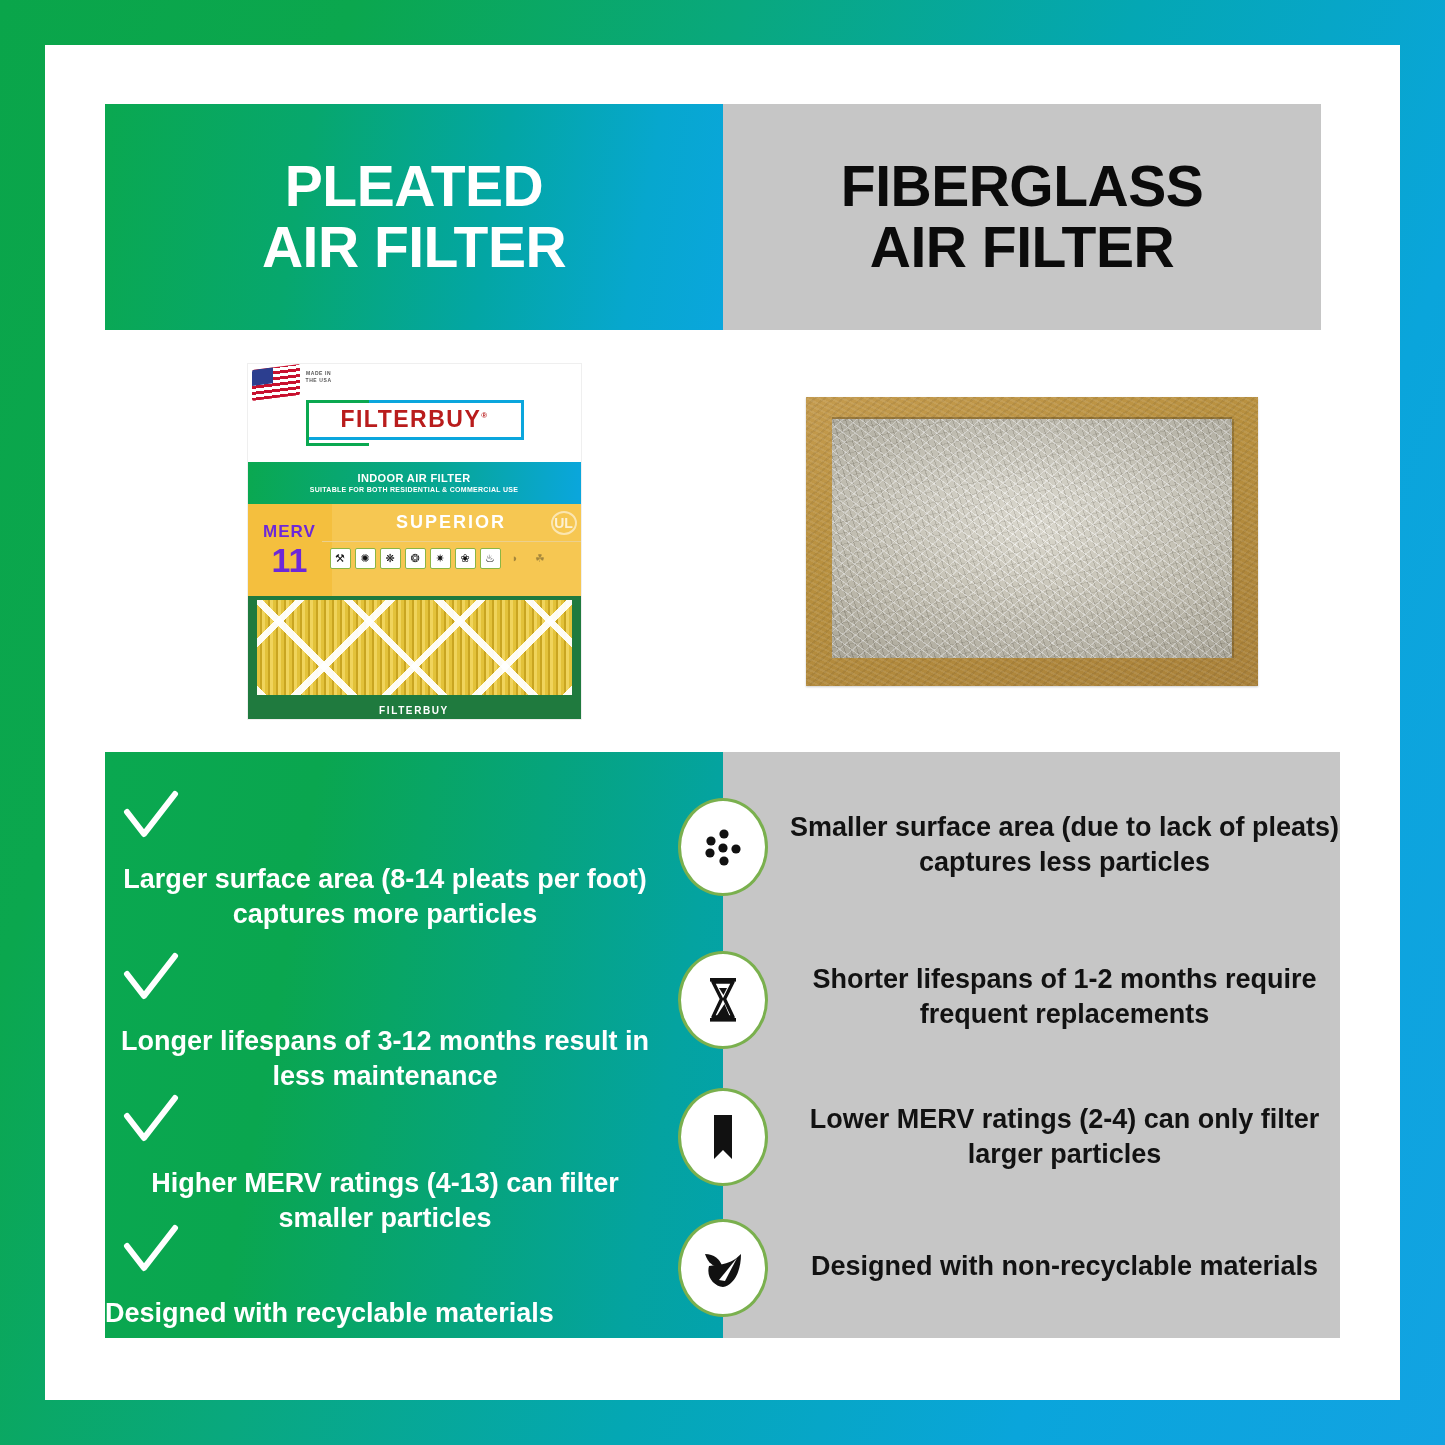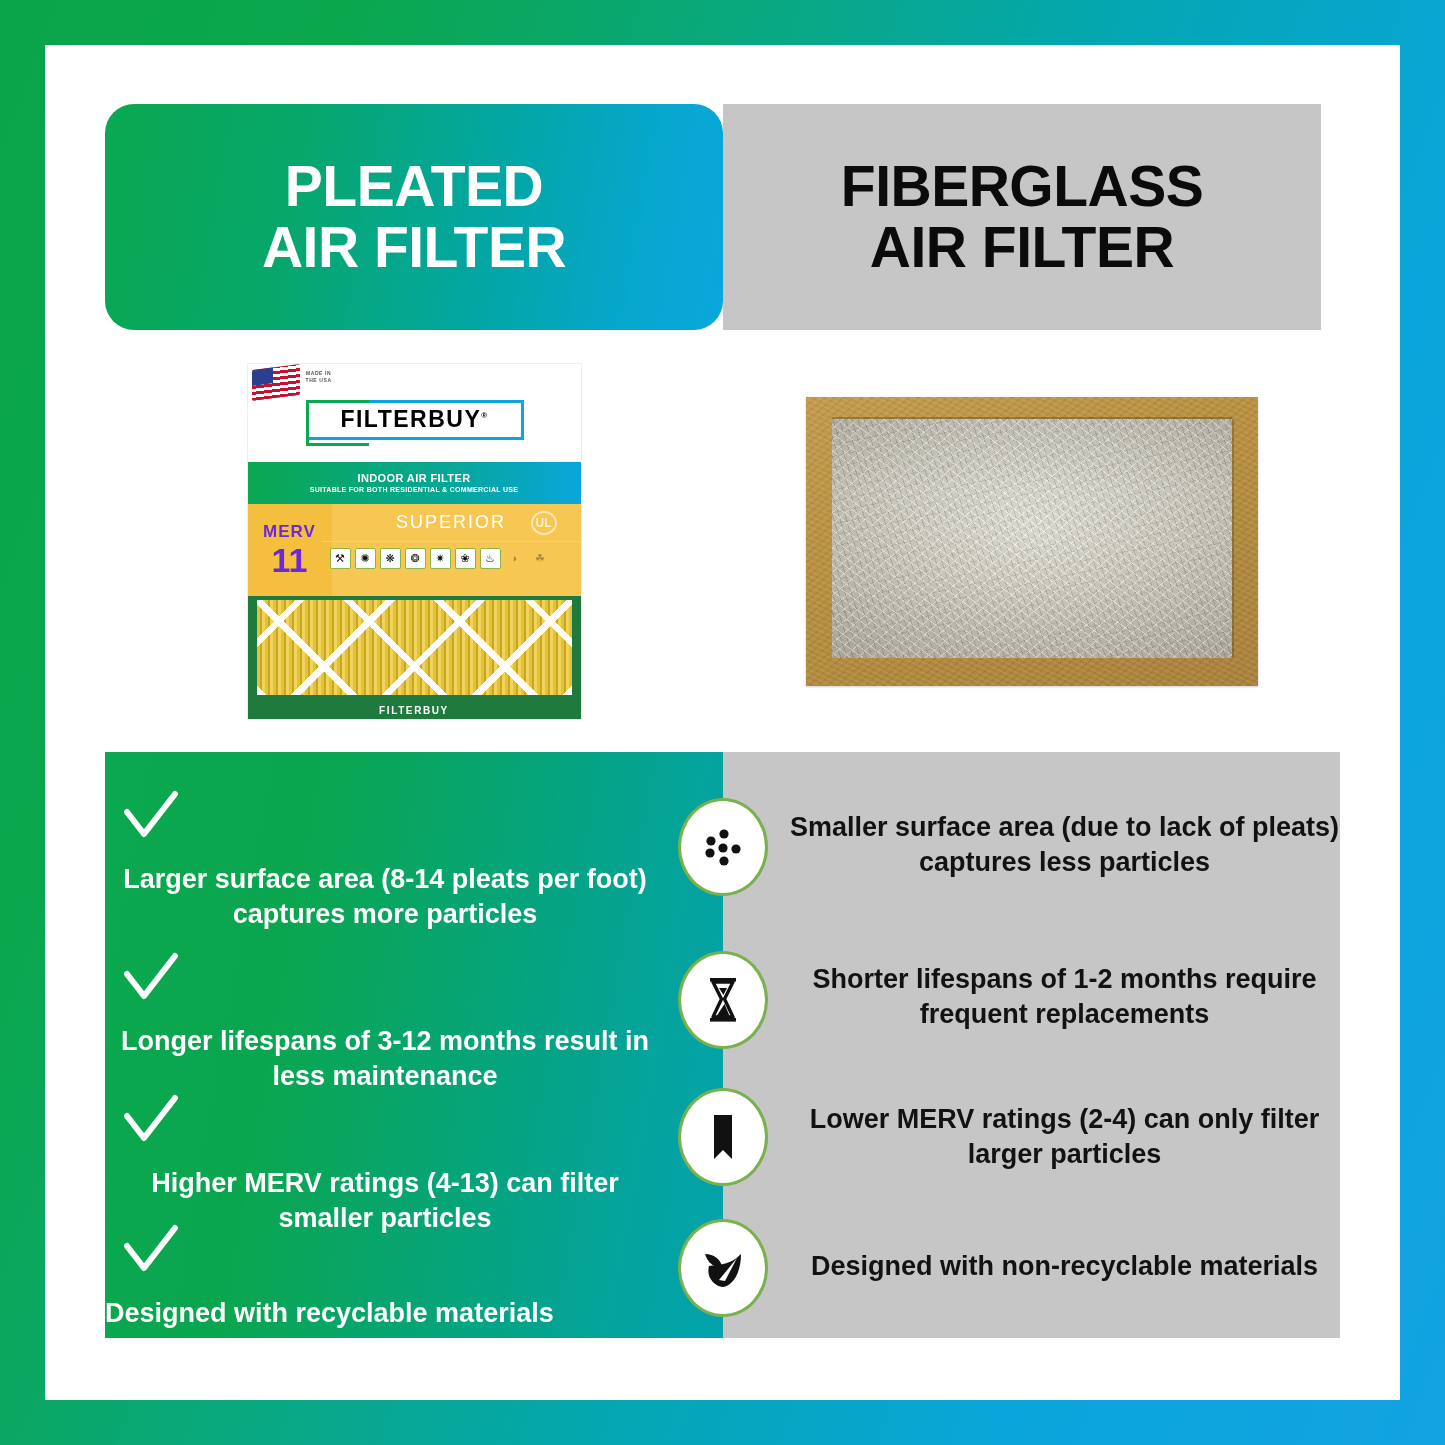--- a/index.html
+++ b/index.html
@@ -33,21 +33,21 @@
   
   .headers {
     position: absolute; left: 0; top: 0;
     width: 1235px; height: 226px;
     display: flex;
   }
   .hdr-left {
     width: 618px; height: 100%;
     background: linear-gradient(100deg, #0aa850 0%, #07a76d 32%,
         #03a6a4 62%, #07a7ce 85%, #0aa6dd 100%);
-    display: flex; align-items: center; justify-content: center; border-radius: 29px;
+    display: flex; align-items: center; justify-content: center;
   }
   .hdr-right {
     width: 598px; height: 100%;
     background: #c6c6c6;
     display: flex; align-items: center; justify-content: center;
   }
   .hdr-title {
     font-size: 57px;
     font-weight: 800;
     line-height: 1.07;
@@ -104,21 +104,21 @@
     width: 218px; height: 40px;
     border: 3px solid #0aa6dd;
     display: flex; align-items: center; justify-content: center;
   }
   .brand-frame::before {
     content: ""; position: absolute; left: -3px; top: -3px;
     width: 60px; height: calc(100% + 6px); border: 3px solid #0aa850;
     border-right: none;
   }
   .brand-text {
-    font-size: 23px; font-weight: 800; letter-spacing: 1.5px; color: #000000;
+    font-size: 23px; font-weight: 800; letter-spacing: 1.5px; color: #b91c1c;
   }
   .brand-text sup { font-size: 8px; vertical-align: super; }
   .box-band {
     position: absolute; left: 0; top: 98px; width: 100%; height: 42px;
     background: linear-gradient(95deg, #0aa850 0%, #06a690 55%, #0aa6dd 100%);
     display: flex; flex-direction: column; align-items: center; justify-content: center;
   }
   .band-l1 { font-size: 11px; font-weight: 800; color: #fff; letter-spacing: .4px; }
   .band-l2 { font-size: 7px; font-weight: 700; color: #fff; letter-spacing: .3px; margin-top: 2px; }
   .box-mid {
@@ -131,27 +131,27 @@
     display: flex; flex-direction: column; align-items: center; justify-content: center;
     color: #6d28d9;
   }
   .merv-label { font-size: 17px; font-weight: 800; letter-spacing: 1px; }
   .merv-value { font-size: 34px; font-weight: 800; line-height: 1; margin-top: 1px; }
   .superior-row {
     position: absolute; left: 74px; top: 0; width: 259px; height: 38px;
     border-bottom: 1px solid #ecd08d;
     display: flex; align-items: center; justify-content: center;
   }
-  .superior-text { font-size: 18px; font-weight: 400; color: #ffffff; letter-spacing: 2px; }
+  .superior-text { font-size: 18px; font-weight: 700; color: #ffffff; letter-spacing: 2px; }
   .ul-mark {
-    position: absolute; right: 24px; top: 7px; width: 26px; height: 24px;
+    position: absolute; right: 4px; top: 7px; width: 26px; height: 24px;
     border-radius: 50%;
     border: 2px solid rgba(255,255,255,.55);
     display: flex; align-items: center; justify-content: center;
-    font-size: 12px; font-weight: 800; color: rgba(255,255,255,.75);
+    font-size: 14px; font-weight: 800; color: rgba(255,255,255,.75);
   }
   .icon-row {
     position: absolute; left: 82px; top: 44px;
     display: flex; gap: 4px; align-items: center;
   }
   .mini-icon {
     width: 21px; height: 21px; background: #ffffff;
     border: 1.5px solid #8bb544; border-radius: 2px;
     display: flex; align-items: center; justify-content: center;
     font-size: 11px; color: #111;

